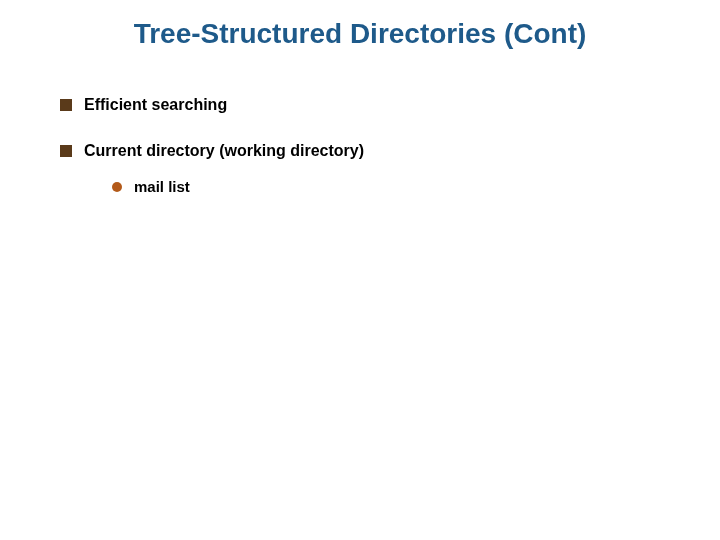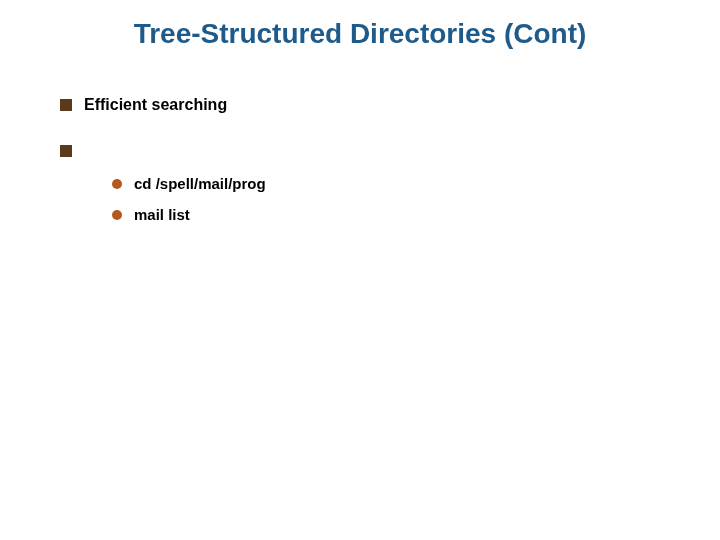--- a/index.html
+++ b/index.html
@@ -85,27 +85,24 @@
   <div class="content">
 
     <div class="top-item">
       <div class="top-bullet"></div>
       <div class="top-text">Efficient searching</div>
     </div>
 
 
     <div class="top-item">
       <div class="top-bullet"></div>
+      <div class="top-text">Current directory (working directory)</div>
     </div>
 
     <div class="sub-list">
-      <div class="sub-item">
-        <div class="sub-bullet"></div>
-        <div class="sub-text">cd /spell/mail/prog</div>
-      </div>
       <div class="sub-item">
         <div class="sub-bullet"></div>
         <div class="sub-text">mail list</div>
       </div>
     </div>
 
   </div>
 
 </div>
 

